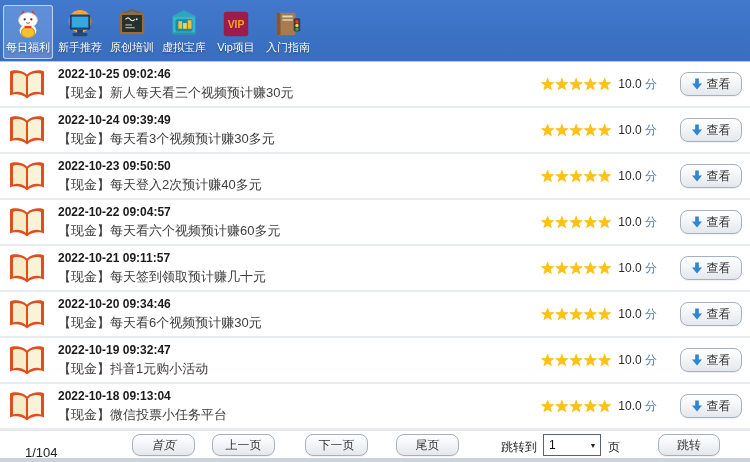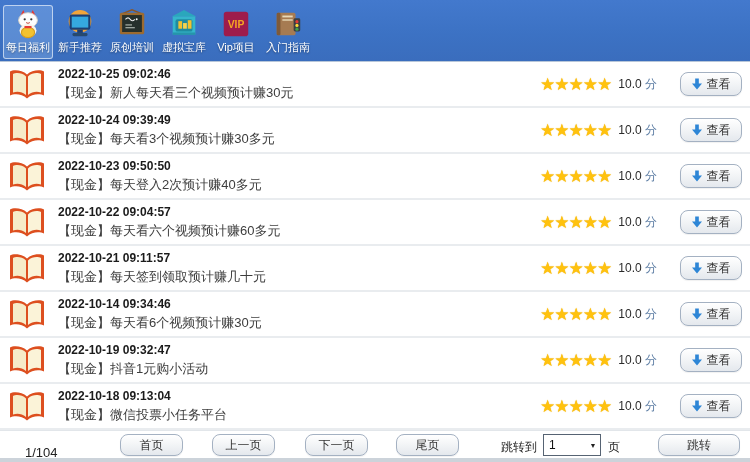--- a/index.html
+++ b/index.html
@@ -31,28 +31,28 @@
   .btn3d { background:linear-gradient(180deg,#ffffff 0%,#f2f4f6 50%,#e4e8ed 100%);
     border:1px solid #a4b1c2; border-radius:8px; color:#333; cursor:pointer;
     box-shadow:0 1px 1px rgba(0,0,0,.06); font-family:inherit; }
   .view-btn { height:24px; width:62px; font-size:12px; display:inline-flex;
     align-items:center; justify-content:center; gap:5px; }
 
   
   .pagination { position:relative; height:28px; background:#fff; border-top:1px solid #e2e6ea; }
   .pg-ind { position:absolute; left:25px; top:14px; font-size:13px; color:#222; }
   .pg-btn { position:absolute; top:3px; height:22px; width:63px; font-size:12px; }
-  .pg-first { left:120px; } .pg-prev { left:212px; } .pg-next { left:305px; } .pg-last { left:396px; }
+  .pg-first { left:132px;font-style:italic; } .pg-prev { left:212px; } .pg-next { left:305px; } .pg-last { left:396px; }
   .pg-label { position:absolute; top:8px; font-size:12px; color:#222; }
   .lbl-jumpto { left:501px; } .lbl-unit { left:608px; }
   .pg-select { position:absolute; left:543px; top:3px; width:58px; height:22px; background:#fff;
     border:1px solid #566373; display:flex; align-items:center; font-size:12px; color:#111; cursor:pointer; }
   .pg-select .val { flex:1; padding-left:5px; }
   .pg-select .arr { width:14px; text-align:center; font-size:7px; color:#222; }
-  .pg-jump { left:658px; width:82px; }
+  .pg-jump { left:658px; width:62px; }
   .window-edge { height:4px; background:#ccd3da; }
 </style>
 </head>
 <body>
 
 <div class="navbar">
 
   <div class="nav-item selected">
     <svg class="nav-icon" viewBox="0 0 34 34">
       <polygon points="9,8 12,2 15,9" fill="#e53935"></polygon>
@@ -239,21 +239,21 @@
     </div>
   </div>
 
   <div class="row">
     <svg class="book-icon" viewBox="0 0 38 31">
       <path d="M19 6 C14 1 5 1 2 3 L2 27 C6 25 14 25 19 30 C24 25 32 25 36 27 L36 3 C33 1 24 1 19 6 Z" fill="#dd4f1f"></path>
       <path d="M18 8 C14 4 8 4 5 5.5 L5 24 C9 22.5 14 23 18 26.5 Z" fill="#f6ecc8"></path>
       <path d="M20 8 C24 4 30 4 33 5.5 L33 24 C29 22.5 24 23 20 26.5 Z" fill="#fbf3d8"></path>
     </svg>
     <div class="row-text">
-      <div class="row-date">2022-10-14 09:34:46</div>
+      <div class="row-date">2022-10-20 09:34:46</div>
       <div class="row-title">【现金】每天看6个视频预计赚30元</div>
     </div>
     <div class="row-right">
       <span class="stars">★★★★★</span>
       <span class="score"><span class="score-num">10.0</span> <span class="score-unit">分</span></span>
       <button class="btn3d view-btn">
         <svg width="10" height="12" viewBox="0 0 11 12">
           <path d="M3.5 0 h4 v5.5 H11 L5.5 12 L0 5.5 h3.5 Z" fill="#2e86d6"></path>
         </svg>
         <span>查看</span>

